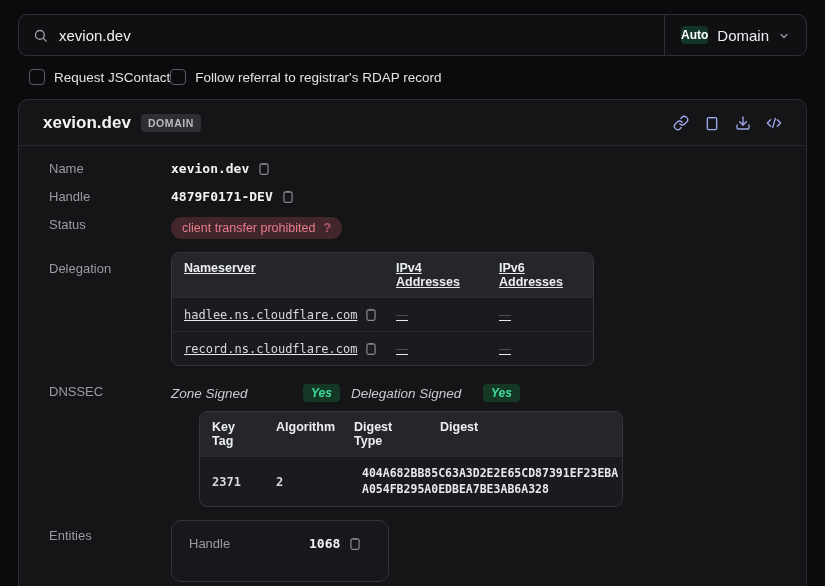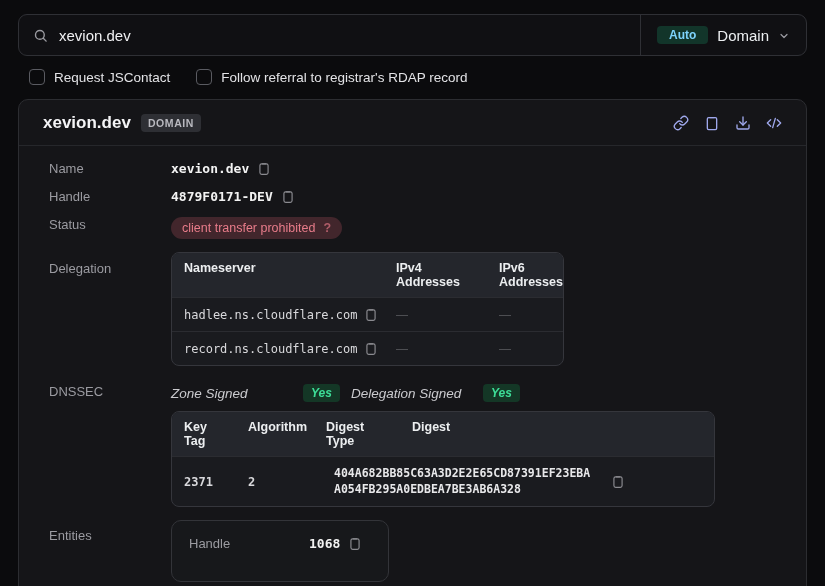--- a/index.html
+++ b/index.html
@@ -23,29 +23,29 @@
   .search-left { flex:1; display:flex; align-items:center; gap:11px; padding:0 14px; }
   .search-glyph { width:15px; height:15px; flex:0 0 auto; color:#9b9ba1; }
   .search-value { font-size:15px; color:#f0f0f2; }
   .search-right {
     display:flex; align-items:center; gap:9px;
     border-left:1px solid #2f3035;
     padding:0 16px;
     cursor:pointer;
   }
   .auto-badge {
-    background:#12352a; color:#7dd3fc;
+    background:#12352a; color:#ffffff;
     font-size:12px; font-weight:bold;
-    padding:2px 12px; border-radius:4px;
+    padding:2px 0; border-radius:4px;
   }
   .type-value { font-size:15px; color:#eceff1; }
   .chev { width:12px; height:12px; color:#9b9ba1; margin-top:2px; }
 
   
-  .options-row { display:flex; align-items:center; gap:26px; padding:13px 0 14px 11px; }
+  .options-row { display:flex; align-items:center; padding:13px 0 14px 11px; }
   .option { display:flex; align-items:center; gap:9px; cursor:pointer; }
   .checkbox {
     width:16px; height:16px; border:1px solid #5a5b61;
     border-radius:4px; background:transparent; display:inline-block;
   }
   .option-label { font-size:13.5px; color:#e3e3e6; }
 
   
   .card {
     background:#151518;
@@ -91,26 +91,26 @@
   .tbl {
     border:1px solid #35363c; border-radius:8px; overflow:hidden;
     background:#1a1b1f;
   }
   .tbl-head { display:flex; background:#24262c; }
   .tbl-row { display:flex; border-top:1px solid #2b2c31; align-items:center; }
   .th { font-size:12.5px; font-weight:bold; color:#eceef0; padding:8px 8px 8px 12px; }
   .td { font-size:12px; padding:9px 8px 9px 12px; color:#d9d9dc; display:flex; align-items:center; gap:7px; }
   .dash { color:#55565b; }
 
-  .ns-table { width:393px; }
+  .ns-table { width:423px;text-decoration:underline; }
   .ns-c1 { width:212px; flex:0 0 212px; }
   .ns-c2 { width:103px; flex:0 0 103px; }
   .ns-c3 { flex:1; }
 
-  .ds-table { width:544px; margin-top:9px; }
+  .ds-table { width:424px; margin-top:9px;margin-left:28px; }
   .ds-c1 { width:64px;  flex:0 0 64px; }
   .ds-c2 { width:78px;  flex:0 0 78px; }
   .ds-c3 { width:86px;  flex:0 0 86px; }
   .ds-c4 { flex:1; }
   .digest-text {
     width:262px; word-break:break-all;
     font-size:11.5px; font-weight:bold; line-height:1.35; color:#e8e8ea;
   }
   .ds-copy { margin-left:8px; }
 

